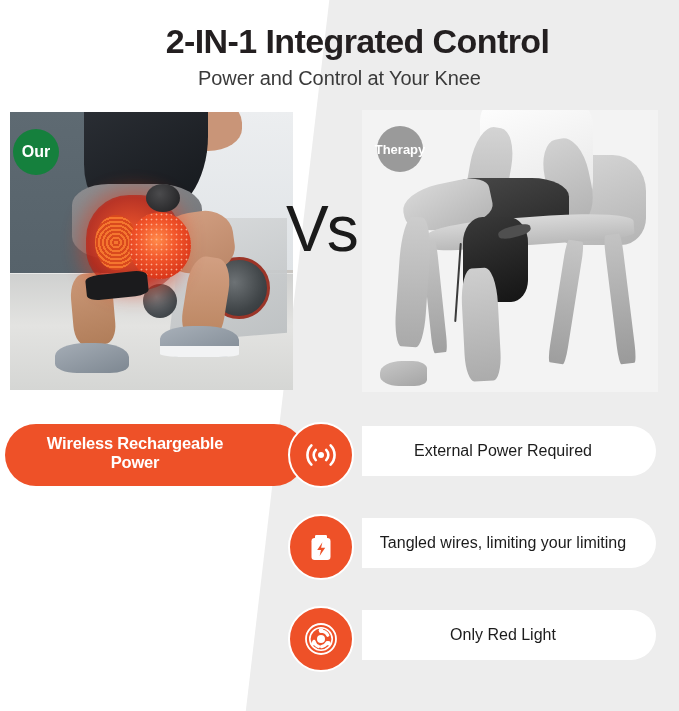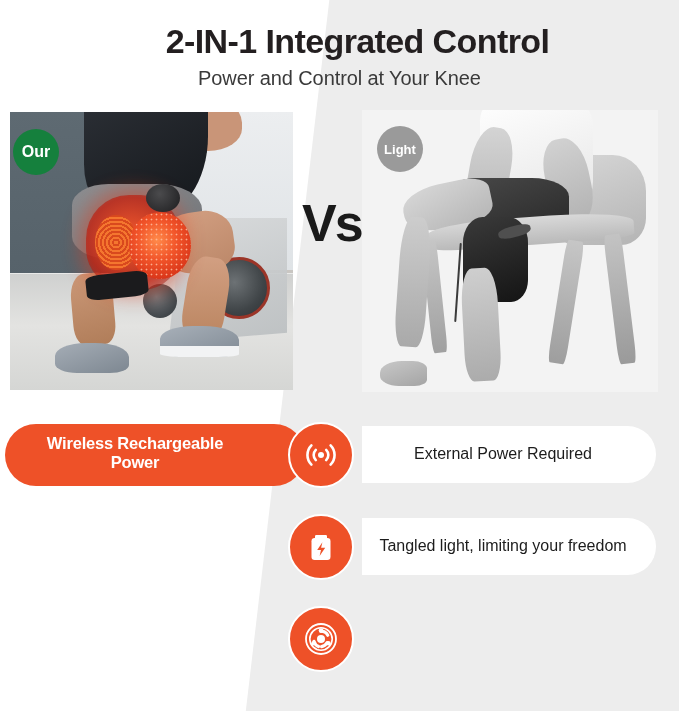--- a/index.html
+++ b/index.html
@@ -316,25 +316,25 @@
     top: 126px;
     width: 46px;
     height: 46px;
     background: #9a9a9a;
     font-size: 13px;
   }
 
   
   .vs {
     position: absolute;
-    left: 302px;
+    left: 286px;
     top: 197px;
     z-index: 7;
-    font-size: 52px;
-    font-weight: 700;
+    font-size: 64px;
+    font-weight: 400;
     color: #1a1a1a;
     letter-spacing: -2px;
     line-height: 1;
   }
 
   
   .rows {
     position: absolute;
     left: 0;
     top: 424px;
@@ -381,21 +381,21 @@
     display: flex;
     align-items: center;
     justify-content: center;
     z-index: 3;
   }
   .pill-right {
     position: absolute;
     left: 362px;
     top: 2px;
     width: 294px;
-    height: 57px;
+    height: 50px;
     background: #ffffff;
     border-radius: 0 29px 29px 0;
     display: flex;
     align-items: center;
     justify-content: center;
     box-sizing: border-box;
     padding: 0 26px 0 14px;
   }
   .pill-right-text {
     color: #1c1c1c;
@@ -461,21 +461,21 @@
     <div class="r-leg-c"></div>
     <div class="r-shin-far"></div>
     <div class="r-brace"></div>
     <div class="r-brace-ctl"></div>
     <div class="r-wire"></div>
     <div class="r-shin-near"></div>
     <div class="r-foot"></div>
   </div>
 
   <div class="badge badge-others">
-    <span>Light</span>
+    <span>Therapy</span>
   </div>
 
   <div class="vs">Vs</div>
 
   <div class="rows">
 
     <div class="row">
       <div class="pill-left">
         <span class="pill-left-text">Wireless Rechargeable Power</span>
       </div>
@@ -495,34 +495,37 @@
 
     <div class="row">
       <div class="icon-circle">
         <svg class="icon" width="40" height="40" viewBox="0 0 40 40" aria-hidden="true">
           <rect x="14" y="8" width="12" height="3.4" rx="1.2" fill="#ffffff"></rect>
           <rect x="10.5" y="11" width="19" height="22" rx="3.2" fill="#ffffff"></rect>
           <path d="M21.4 15.2 16.2 23h3.8l-1.4 6 5.6-8.2h-4.1z" fill="#ee5128"></path>
         </svg>
       </div>
       <div class="pill-right">
-        <span class="pill-right-text">Tangled light, limiting your freedom</span>
+        <span class="pill-right-text">Tangled wires, limiting your limiting</span>
       </div>
     </div>
 
     <div class="row">
       <div class="icon-circle">
         <svg class="icon" width="42" height="42" viewBox="0 0 42 42" aria-hidden="true">
           <circle cx="21" cy="21" r="15" stroke="#ffffff" stroke-width="1.8" fill="none"></circle>
           <circle cx="21" cy="21" r="11.2" stroke="#ffffff" stroke-width="1.6" fill="none"></circle>
           <path d="M21 13.2a7.8 7.8 0 0 1 6.8 4" stroke="#ffffff" stroke-width="3.2" fill="none" stroke-linecap="round"></path>
           <path d="M27.2 24.6a7.8 7.8 0 0 1-5.6 4.1" stroke="#ffffff" stroke-width="3.2" fill="none" stroke-linecap="round"></path>
           <path d="M18.6 28.5a7.8 7.8 0 0 1-4.6-5.2" stroke="#ffffff" stroke-width="3.2" fill="none" stroke-linecap="round"></path>
           <circle cx="21" cy="21" r="4" fill="#ffffff"></circle>
           <circle cx="21" cy="12.6" r="2.3" fill="#ffffff"></circle>
           <circle cx="28.4" cy="25.2" r="2.3" fill="#ffffff"></circle>
           <circle cx="13.6" cy="25.2" r="2.3" fill="#ffffff"></circle>
         </svg>
       </div>
+      <div class="pill-right">
+        <span class="pill-right-text">Only Red Light</span>
+      </div>
     </div>
 
   </div>
 </div>
 
 </body></html>

